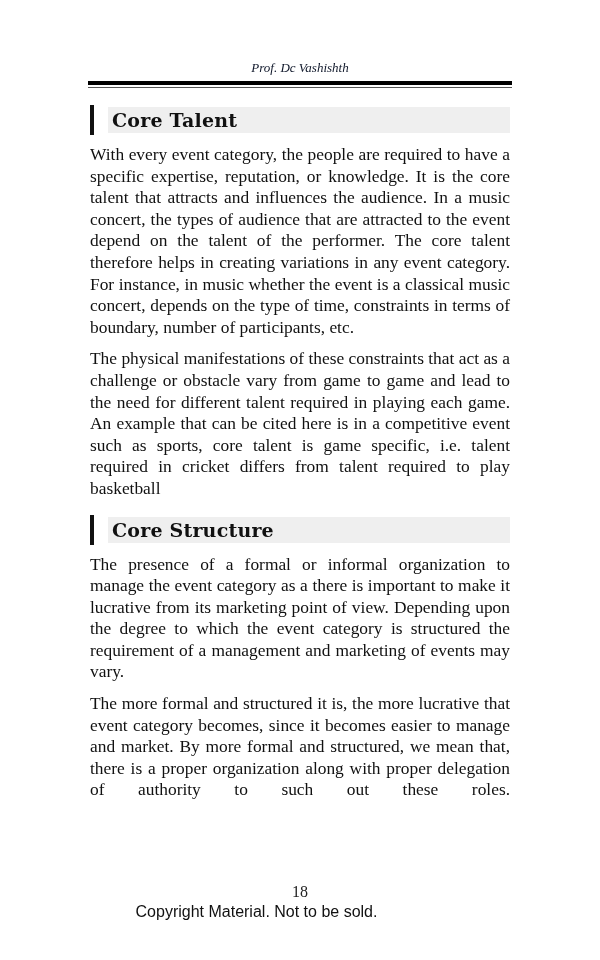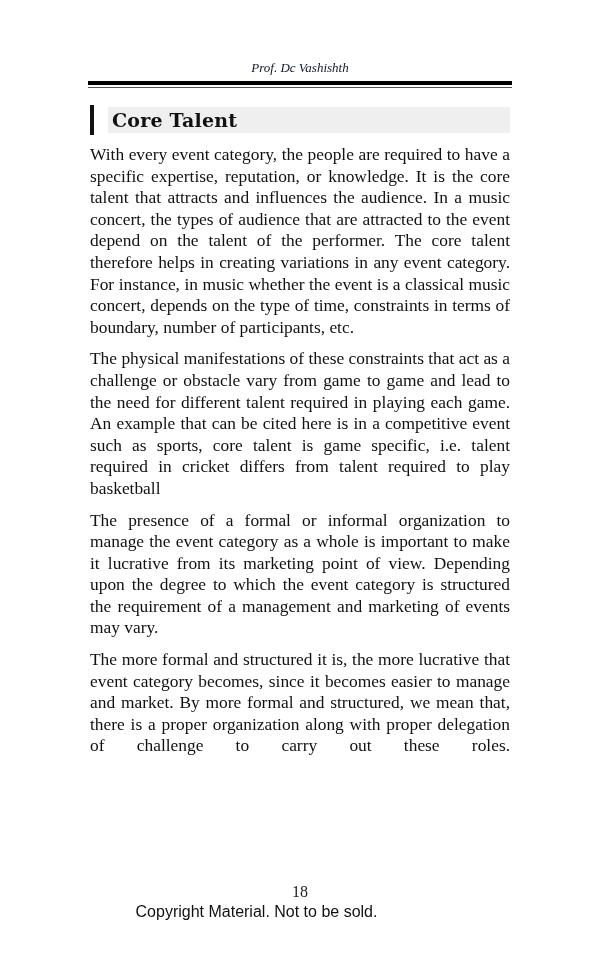--- a/index.html
+++ b/index.html
@@ -118,18 +118,24 @@
 
   <div class="section-heading">
     <div class="heading-bar"></div>
     <div class="heading-bg">
       <span class="heading-text">Core Talent</span>
     </div>
   </div>
   <p class="body-para">With every event category, the people are required to have a specific expertise, reputation, or knowledge. It is the core talent that attracts and influences the audience. In a music concert, the types of audience that are attracted to the event depend on the talent of the performer. The core talent therefore helps in creating variations in any event category. For instance, in music whether the event is a classical music concert, depends on the type of time, constraints in terms of boundary, number of participants, etc.</p>
   <p class="body-para">The physical manifestations of these constraints that act as a challenge or obstacle vary from game to game and lead to the need for different talent required in playing each game. An example that can be cited here is in a competitive event such as sports, core talent is game specific, i.e. talent required in cricket differs from talent required to play basketball</p>
 
-  <p class="body-para">The presence of a formal or informal organization to manage the event category as a whole is important to make it lucrative from its marketing point of view. Depending upon the degree to which the event category is structured the requirement of a management and marketing of events may vary.</p>
-  <p class="body-para last-justified">The more formal and structured it is, the more lucrative that event category becomes, since it becomes easier to manage and market. By more formal and structured, we mean that, there is a proper organization along with proper delegation of challenge to carry out these roles.</p>
+  <div class="section-heading">
+    <div class="heading-bar"></div>
+    <div class="heading-bg">
+      <span class="heading-text">Core Structure</span>
+    </div>
+  </div>
+  <p class="body-para">The presence of a formal or informal organization to manage the event category as a there is important to make it lucrative from its marketing point of view. Depending upon the degree to which the event category is structured the requirement of a management and marketing of events may vary.</p>
+  <p class="body-para last-justified">The more formal and structured it is, the more lucrative that event category becomes, since it becomes easier to manage and market. By more formal and structured, we mean that, there is a proper organization along with proper delegation of authority to such out these roles.</p>
 </div>
 
 <div class="page-number">18</div>
 <div class="copyright">Copyright Material. Not to be sold.</div>
 
 </body></html>

